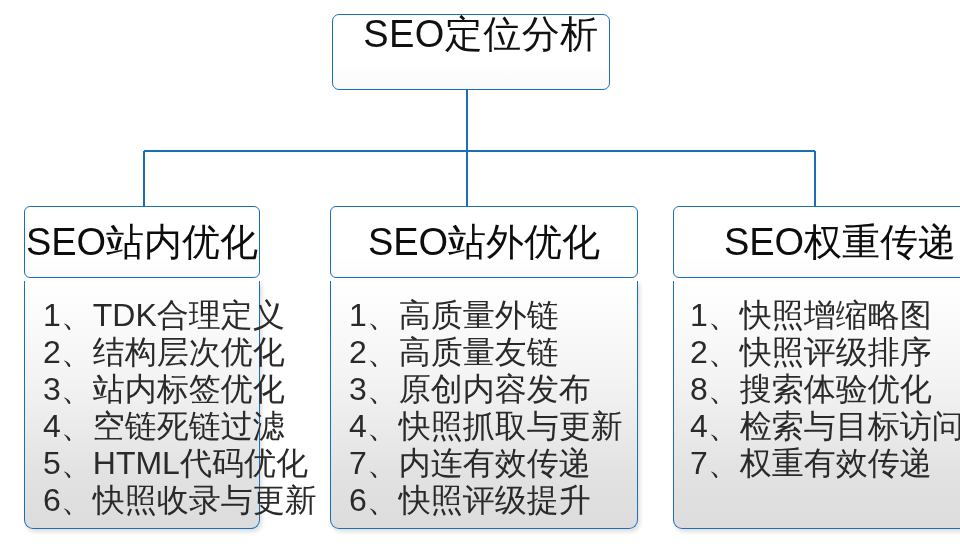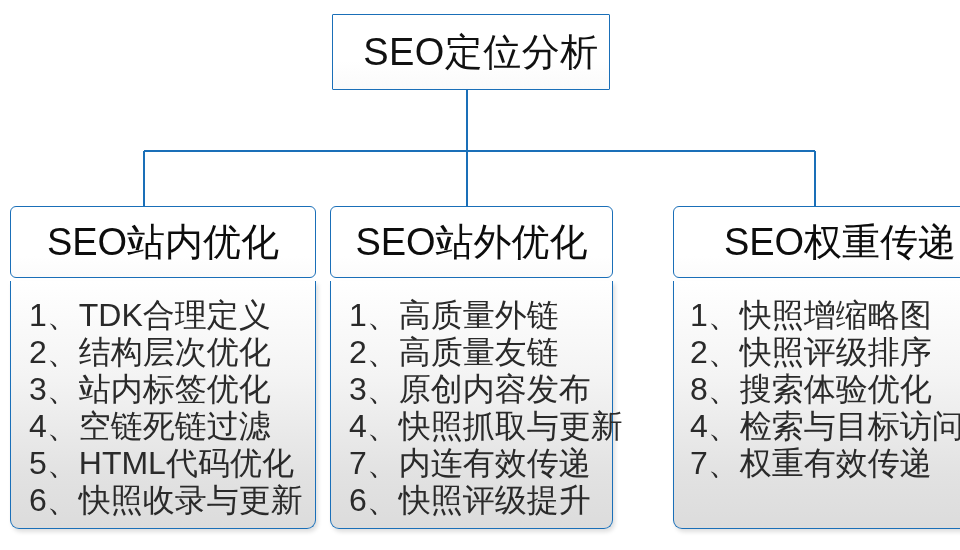--- a/index.html
+++ b/index.html
@@ -31,42 +31,41 @@
 
   
   .root-box {
     position: absolute;
     left: 332px;
     top: 14px;
     width: 278px;
     height: 76px;
     box-sizing: border-box;
     border: 1.5px solid #1a6fb8;
-    border-radius: 1px;
+    border-radius: 7px;
     background: linear-gradient(180deg, #ffffff 0%, #ffffff 62%, #fafafa 100%);
     display: flex;
-    align-items: center;
     justify-content: center;
     padding-left: 20px;
   }
   .root-title {
     font-size: 38px;
     color: #111111;
     letter-spacing: 0.5px;
     line-height: 1;
     white-space: nowrap;
   }
 
   
   .column {
     position: absolute;
     top: 206px;
   }
-  .col-1 { left: 10px;   width: 306px; }
-  .col-2 { left: 330px; width: 283px; }
+  .col-1 { left: 24px;   width: 236px; }
+  .col-2 { left: 330px; width: 308px; }
   .col-3 { left: 673px; width: 334px; }
 
   .col-header {
     box-sizing: border-box;
     height: 72px;
     border: 1.5px solid #1a6fb8;
     border-radius: 6px;
     background: linear-gradient(180deg, #ffffff 0%, #ffffff 70%, #fbfbfb 100%);
     display: flex;
     align-items: center;

